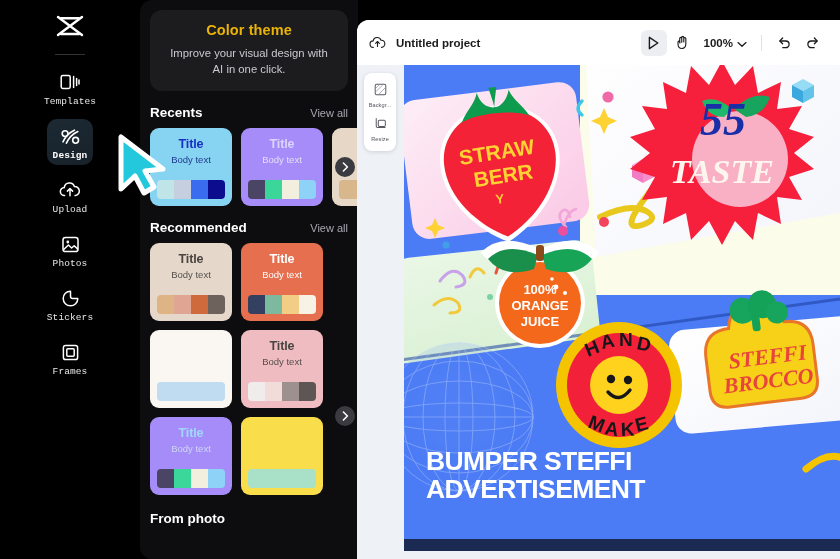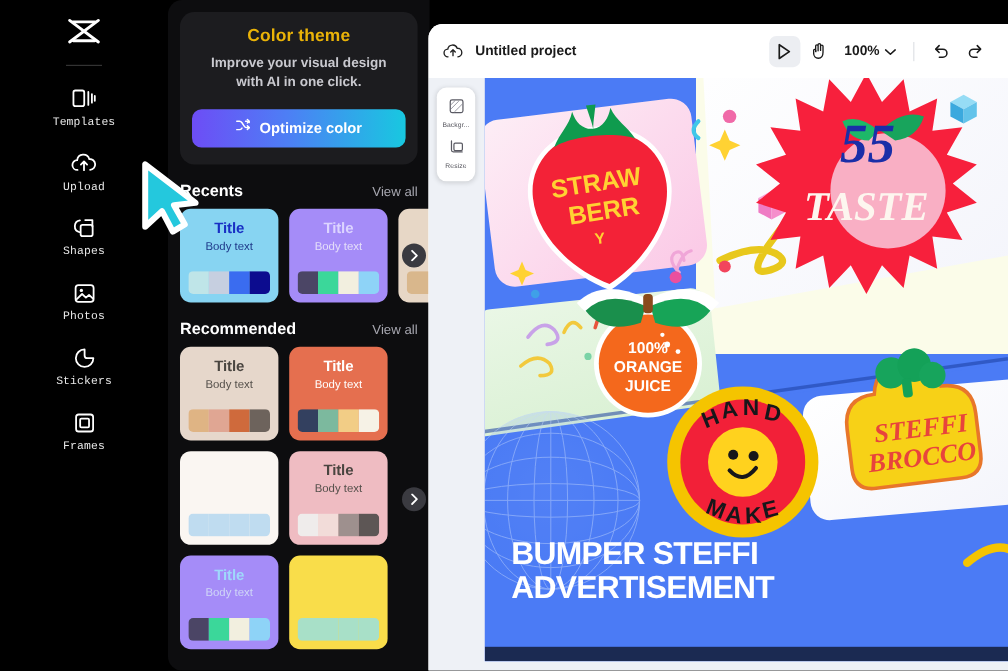--- a/index.html
+++ b/index.html
@@ -64,21 +64,21 @@
   .theme-card {
     margin: 10px 10px 0 10px;
     background: #1c1c1f;
     border-radius: 12px;
     padding: 12px 10px 14px 10px;
     text-align: center;
   }
   .theme-title { color:#eab308; font-size:14.5px; font-weight:700; letter-spacing:.1px;}
   .theme-sub {
     color:#c9c9cf; font-size:11.3px; line-height:1.38;
-    margin-top:8px; padding:0 4px;font-weight:bold;
+    margin-top:8px; padding:0 4px;
   }
   .optimize-btn {
     margin-top: 14px;
     height: 32px;
     border-radius: 8px;
     background: linear-gradient(90deg,#6d4df6 0%,#4d7ff5 45%,#18c8e0 100%);
     display:flex; align-items:center; justify-content:center;
     gap: 7px; cursor:pointer;
   }
   .optimize-btn span.lbl { color:#fff; font-size:12.3px; font-weight:700; }
@@ -196,42 +196,43 @@
     <div class="nav-item">
       <span class="nav-ico">
         <svg width="20" height="18" viewBox="0 0 20 18" fill="none">
           <rect x="1.2" y="2.4" width="9" height="13" rx="1.6" stroke="#fff" stroke-width="1.5"></rect>
           <path d="M13.6 3.6v10.8M16.6 5.4v7.2M19 7v4" stroke="#fff" stroke-width="1.5" stroke-linecap="round"></path>
         </svg>
       </span>
       <span class="nav-label">Templates</span>
     </div>
 
+    <div class="nav-item active">
+      <span class="nav-ico">
+        <svg width="21" height="19" viewBox="0 0 21 19" fill="none">
+          <path d="M3 14.8c2.6-5.6 6.2-9.2 11.4-11.6" stroke="#fff" stroke-width="1.6" stroke-linecap="round"></path>
+          <path d="M6.4 16.2c2.6-5.6 6.2-9.2 11.4-11.6" stroke="#fff" stroke-width="1.6" stroke-linecap="round"></path>
+          <circle cx="5.1" cy="6.6" r="2.9" stroke="#fff" stroke-width="1.6"></circle>
+          <circle cx="15.6" cy="13.3" r="2.9" stroke="#fff" stroke-width="1.6"></circle>
+        </svg>
+      </span>
+      <span class="nav-label">Design</span>
+    </div>
 
     <div class="nav-item">
       <span class="nav-ico">
         <svg width="22" height="18" viewBox="0 0 22 18" fill="none">
           <path d="M5.6 14.6a4.1 4.1 0 0 1-.3-8.2 5.2 5.2 0 0 1 10.1-.9 3.8 3.8 0 0 1 .7 9.1" stroke="#fff" stroke-width="1.5" stroke-linecap="round"></path>
           <path d="M11 14.8V7.6M8.4 10.1L11 7.5l2.6 2.6" stroke="#fff" stroke-width="1.5" stroke-linecap="round" stroke-linejoin="round"></path>
         </svg>
       </span>
       <span class="nav-label">Upload</span>
     </div>
 
 
-    <div class="nav-item">
-      <span class="nav-ico">
-        <svg width="20" height="18" viewBox="0 0 20 18" fill="none">
-          <rect x="7.2" y="6.4" width="10" height="9.4" rx="1.6" stroke="#fff" stroke-width="1.5"></rect>
-          <path d="M6.2 12.4A5 5 0 0 1 6.6 2.6" stroke="#fff" stroke-width="1.5" stroke-linecap="round"></path>
-          <path d="M11 2.4h6v5.4" stroke="#fff" stroke-width="1.5" stroke-linecap="round" stroke-linejoin="round"></path>
-        </svg>
-      </span>
-      <span class="nav-label">Shapes</span>
-    </div>
 
     <div class="nav-item">
       <span class="nav-ico">
         <svg width="19" height="19" viewBox="0 0 19 19" fill="none">
           <rect x="2" y="2.6" width="15" height="14" rx="2.4" stroke="#fff" stroke-width="1.5"></rect>
           <circle cx="6.8" cy="7" r="1.4" fill="#fff"></circle>
           <path d="M3 14.2l4.4-4.2 3.2 3 2.6-2.2 3.3 3.1" stroke="#fff" stroke-width="1.5" stroke-linecap="round" stroke-linejoin="round"></path>
         </svg>
       </span>
       <span class="nav-label">Photos</span>
@@ -255,31 +256,20 @@
       </span>
       <span class="nav-label">Frames</span>
     </div>
   </div>
 
   <div class="panel">
 
     <div class="theme-card">
       <div class="theme-title">Color theme</div>
       <div class="theme-sub">Improve your visual design with AI in one click.</div>
-      <div class="optimize-btn">
-        <span>
-          <svg width="13" height="13" viewBox="0 0 14 14" fill="none">
-            <path d="M1.4 3.2h2.4c1 0 1.7.5 2.3 1.4l2 3c.6.9 1.3 1.4 2.3 1.4h2.2" stroke="#fff" stroke-width="1.3" stroke-linecap="round"></path>
-            <path d="M1.4 10.8h2.4c1 0 1.7-.5 2.3-1.4" stroke="#fff" stroke-width="1.3" stroke-linecap="round"></path>
-            <path d="M9.3 3.2h1.3c1 0 1.5.5 2 1.2" stroke="#fff" stroke-width="1.3" stroke-linecap="round"></path>
-            <path d="M10.9 1.7l1.8 1.6-1.8 1.6M10.9 7.4l1.8 1.6-1.8 1.6" stroke="#fff" stroke-width="1.3" stroke-linecap="round" stroke-linejoin="round"></path>
-          </svg>
-        </span>
-        <span class="lbl">Optimize color</span>
-      </div>
     </div>
 
     <div class="sec-head">
       <div class="sec-title">Recents</div>
       <div class="sec-link">View all</div>
     </div>
     <div class="cardrow" id="recents-row">
       <div class="scrollbtn" style="right:3px; top:29px;">
         <svg width="7" height="10" viewBox="0 0 7 10" fill="none">
           <path d="M1.4 1l4 4-4 4" stroke="#fff" stroke-width="1.5" stroke-linecap="round" stroke-linejoin="round"></path>

